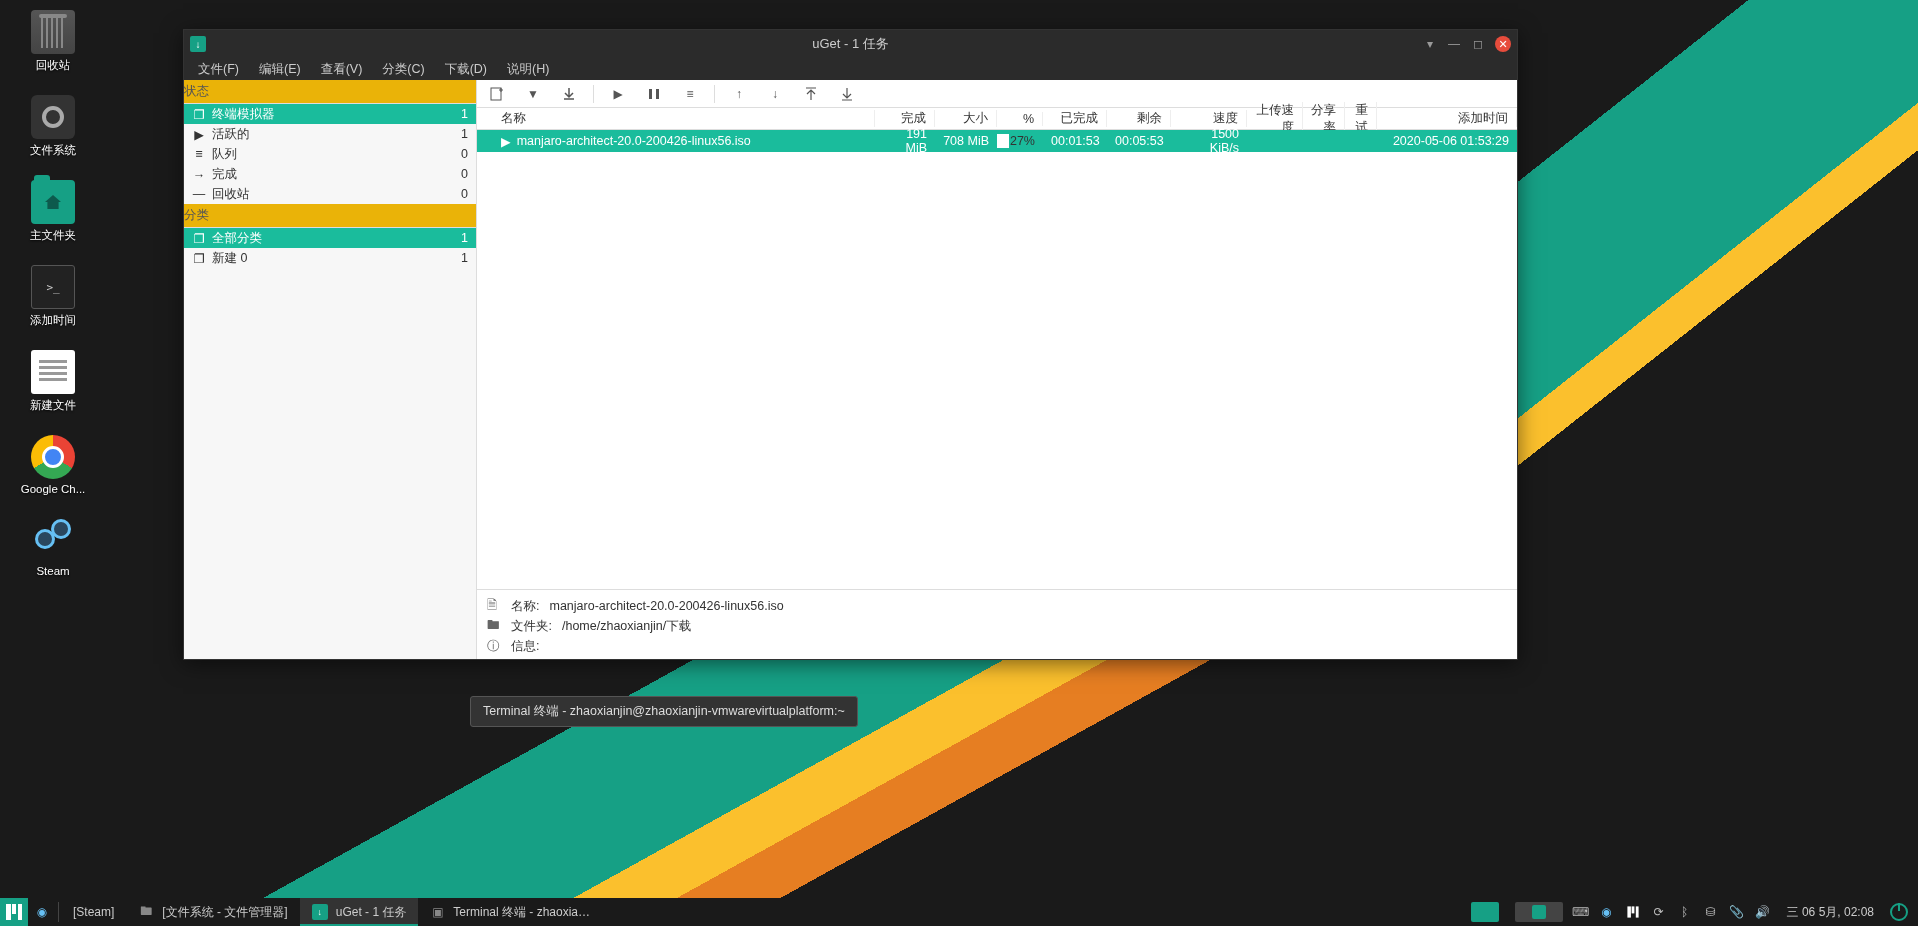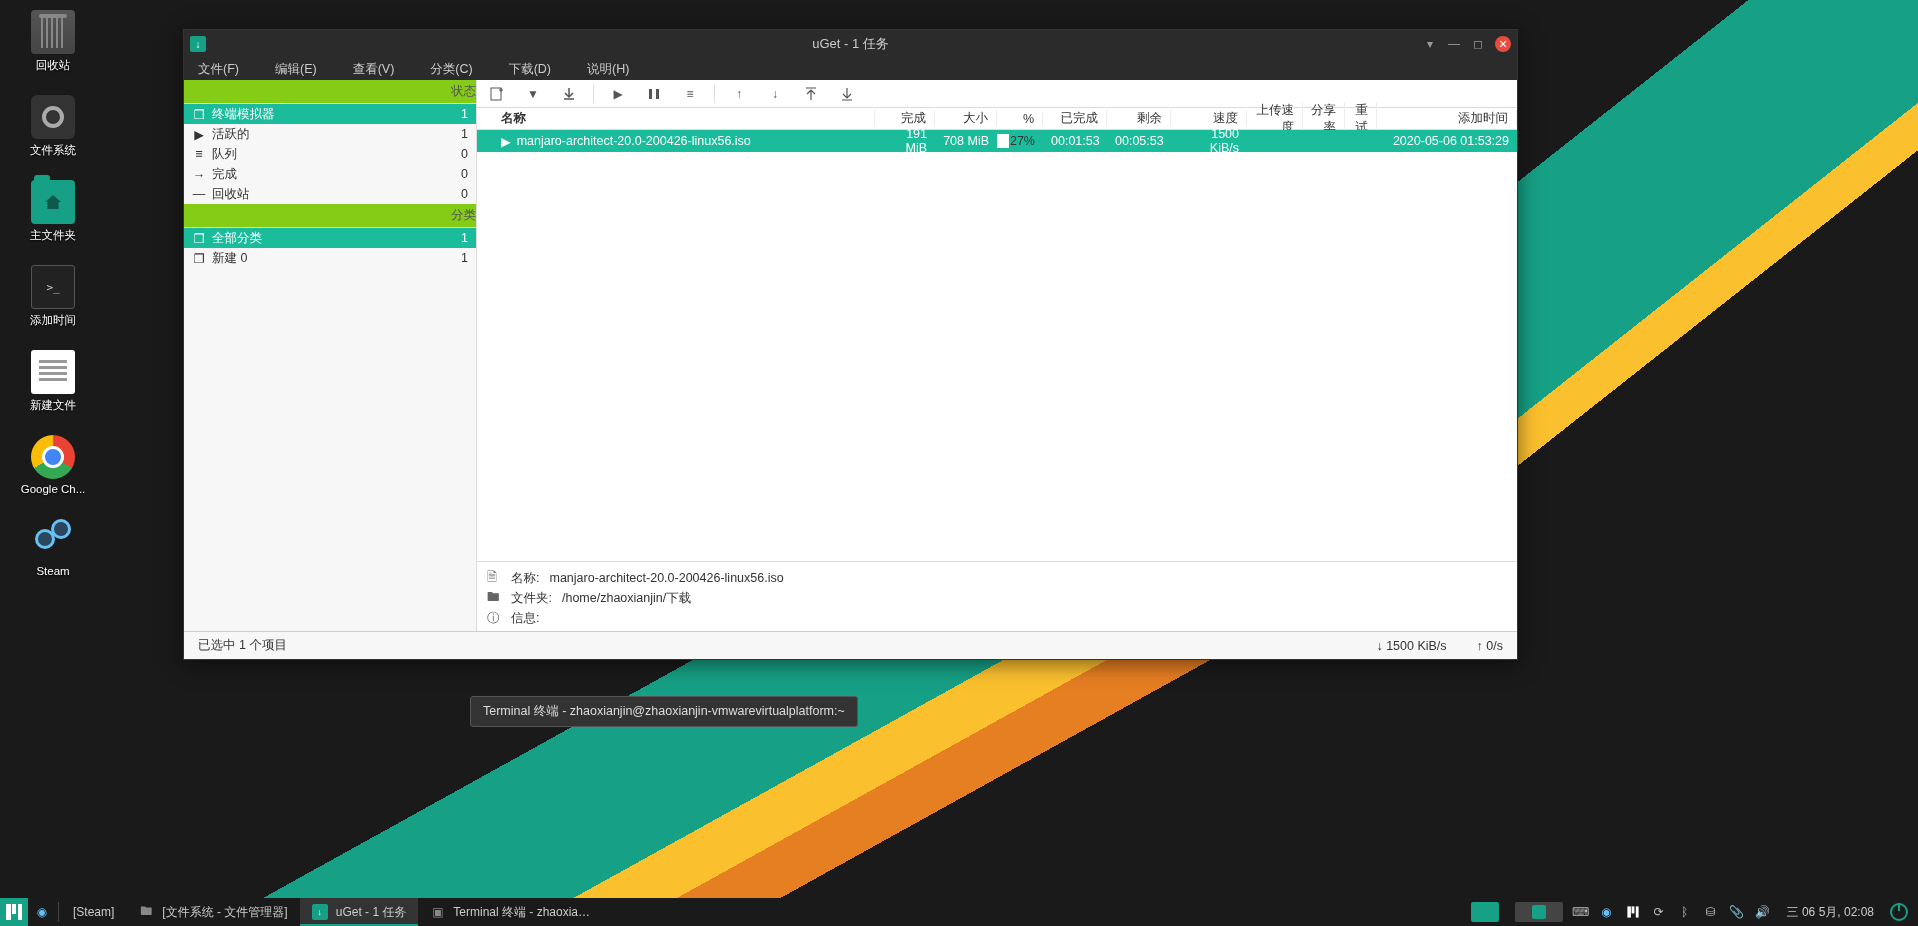--- a/index.html
+++ b/index.html
@@ -31,40 +31,40 @@
 .icon-steam::after { content:""; position:absolute; right:4px; top:2px; width:14px; height:14px; border-radius:50%; background:#2a475e; border:3px solid #66c0f4; }
 
 .window { position: absolute; left: 183px; top: 29px; width: 1335px; height: 631px; background: #fff; border: 1px solid #333; box-shadow: 0 4px 20px rgba(0,0,0,0.5); z-index: 10; display:flex; flex-direction:column; }
 .titlebar { height: 28px; background: #2b2b2b; color: #ccc; display: flex; align-items: center; padding: 0 6px; position: relative; }
 .titlebar .app-icon { width: 16px; height: 16px; background: #16a085; border-radius: 2px; margin-right: 8px; display:flex; align-items:center; justify-content:center; font-size:10px; font-weight:bold; color:#fff; }
 .titlebar .title { position:absolute; left:50%; transform:translateX(-50%); font-size: 13px; }
 .win-controls { margin-left: auto; display: flex; gap: 10px; align-items:center; }
 .win-btn { width: 14px; height: 14px; display:flex; align-items:center; justify-content:center; color:#999; cursor:pointer; font-size:12px; }
 .win-close { width:16px; height:16px; border-radius:50%; background:#e74c3c; color:#fff; font-size:11px; }
 
-.menubar { height: 22px; background: #2b2b2b; color: #ccc; display: flex; align-items: center; padding: 0 4px; gap: 16px; font-size: 12.5px; }
+.menubar { height: 22px; background: #2b2b2b; color: #ccc; display: flex; align-items: center; padding: 0 4px; gap: 0; font-size: 12.5px; }
 .menubar span { padding: 2px 10px; cursor: pointer; }
 
 .content { flex: 1; display: flex; background: #fff; min-height: 0; }
 .sidebar { width: 293px; background: #f7f7f7; border-right: 1px solid #ddd; display:flex; flex-direction:column; }
-.sidebar-header { background: #84cc16; color: #555; text-align: right; padding: 3px 0; font-size: 12.5px; border-bottom: 1px solid #ddd; }
+.sidebar-header { background: #eab308; color: #555; text-align: left; padding: 3px 0; font-size: 12.5px; border-bottom: 1px solid #ddd; }
 .sidebar-item { display: flex; align-items: center; padding: 2px 8px; font-size: 12.5px; color: #333; cursor: pointer; height: 20px; }
 .sidebar-item.selected { background: #1abc9c; color: #fff; }
 .sidebar-item .s-icon { width: 14px; margin-right: 6px; display:inline-flex; align-items:center; justify-content:center; }
 .sidebar-item .count { margin-left: auto; }
 
 .main { flex:1; display:flex; flex-direction:column; min-width:0; }
 .toolbar { height: 28px; border-bottom: 1px solid #ddd; display: flex; align-items: center; gap: 20px; padding: 0 12px; color: #555; }
 .toolbar .tb { width: 16px; height: 16px; cursor: pointer; display:flex; align-items:center; justify-content:center; }
 .toolbar .sep { width: 1px; height: 18px; background: #ddd; margin: 0 -4px; }
 
 .table { flex:1; display:flex; flex-direction:column; font-size: 12.5px; color:#333; min-height:0; }
 .thead { display:flex; height: 22px; align-items:center; border-bottom: 1px solid #ddd; }
 .thead div { padding: 0 8px; text-align:right; border-right:1px solid #eee; }
-.thead .c-name { flex:1; text-align:left;font-weight:bold; }
+.thead .c-name { flex:1; text-align:left; }
 .trow { display:flex; height: 22px; align-items:center; background:#1abc9c; color:#fff; }
 .trow div { padding: 0 8px; text-align:right; }
 .trow .c-name { flex:1; text-align:left; display:flex; align-items:center; gap:6px; }
 .c-done{width:60px} .c-size{width:62px} .c-pct{width:46px; position:relative;} .c-elapsed{width:64px} .c-remain{width:64px} .c-speed{width:76px} .c-up{width:56px} .c-share{width:42px} .c-retry{width:32px} .c-added{width:140px}
 .trow .c-pct { background: linear-gradient(90deg, #fff 0%, #fff 27%, #1abc9c 27%); color:#333; }
 .trow .c-pct span { position:relative; color:#333; background:transparent;text-align:right; }
 
 .details { border-top: 1px solid #ddd; padding: 6px 10px; font-size: 12.5px; color:#333; height: 70px; }
 .details .drow { display:flex; align-items:center; gap:10px; height:20px; }
 .details .drow .d-icon { width:14px; color:#666; }
@@ -273,27 +273,20 @@
             <span>文件夹:</span>
             <span>/home/zhaoxianjin/下载</span>
           </div>
         <div class="drow">
             <span class="d-icon">ⓘ</span>
             <span>信息:</span>
           </div>
       </div>
     </div>
   </div>
-  <div class="statusbar">
-    <span>已选中 1 个项目</span>
-    <div class="right">
-      <span>↓ 1500 KiB/s</span>
-      <span>↑ 0/s</span>
-    </div>
-  </div>
 </div>
 
 <div class="tooltip">Terminal 终端 - zhaoxianjin@zhaoxianjin-vmwarevirtualplatform:~</div>
 
 <div class="taskbar">
   <div class="start">
       <div class="manjaro-logo"></div>
     </div>
   <div class="task-item" style="width:auto;padding:0 6px">
       <span class="t-icon" style="color:#66c0f4">◉</span>

